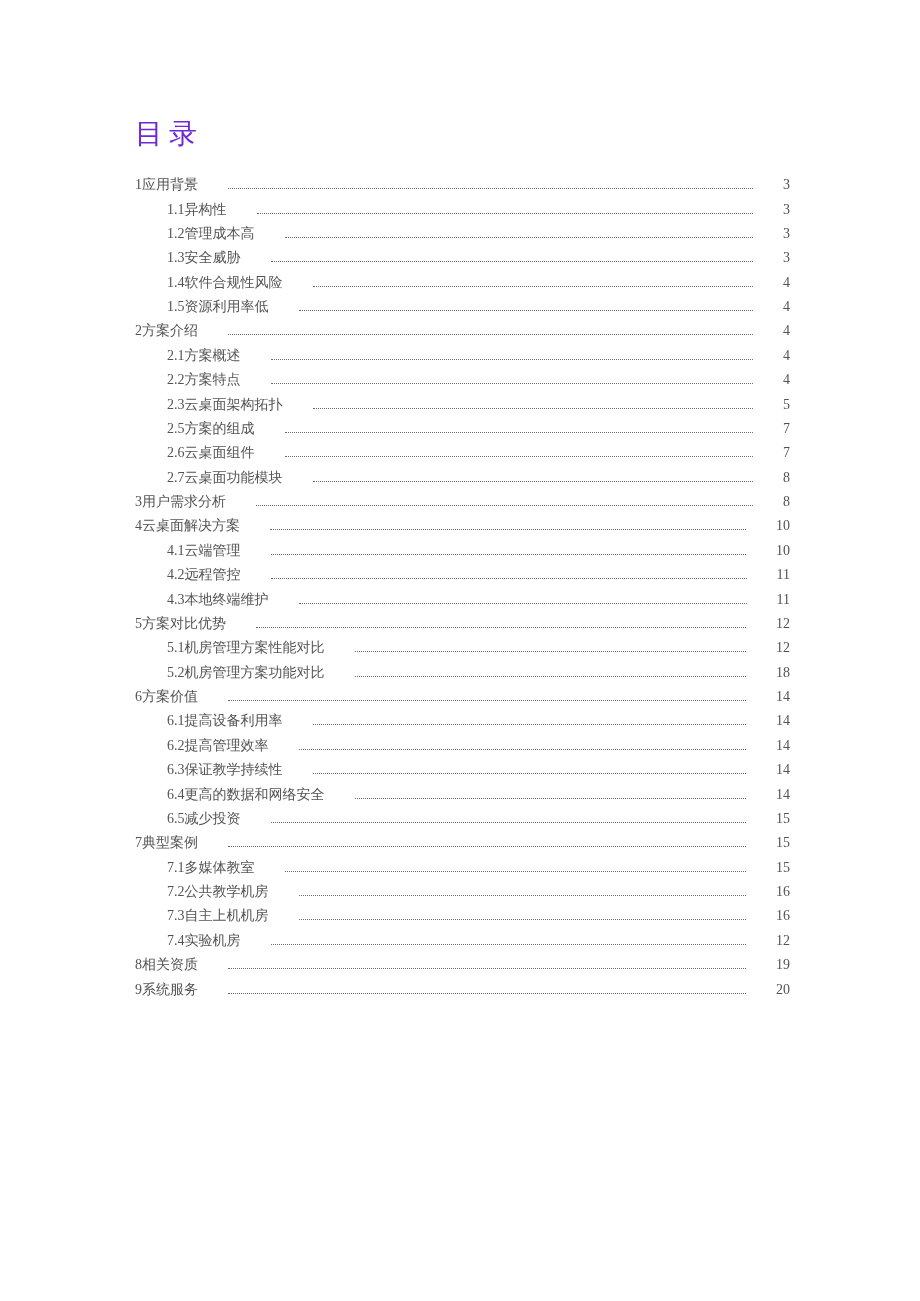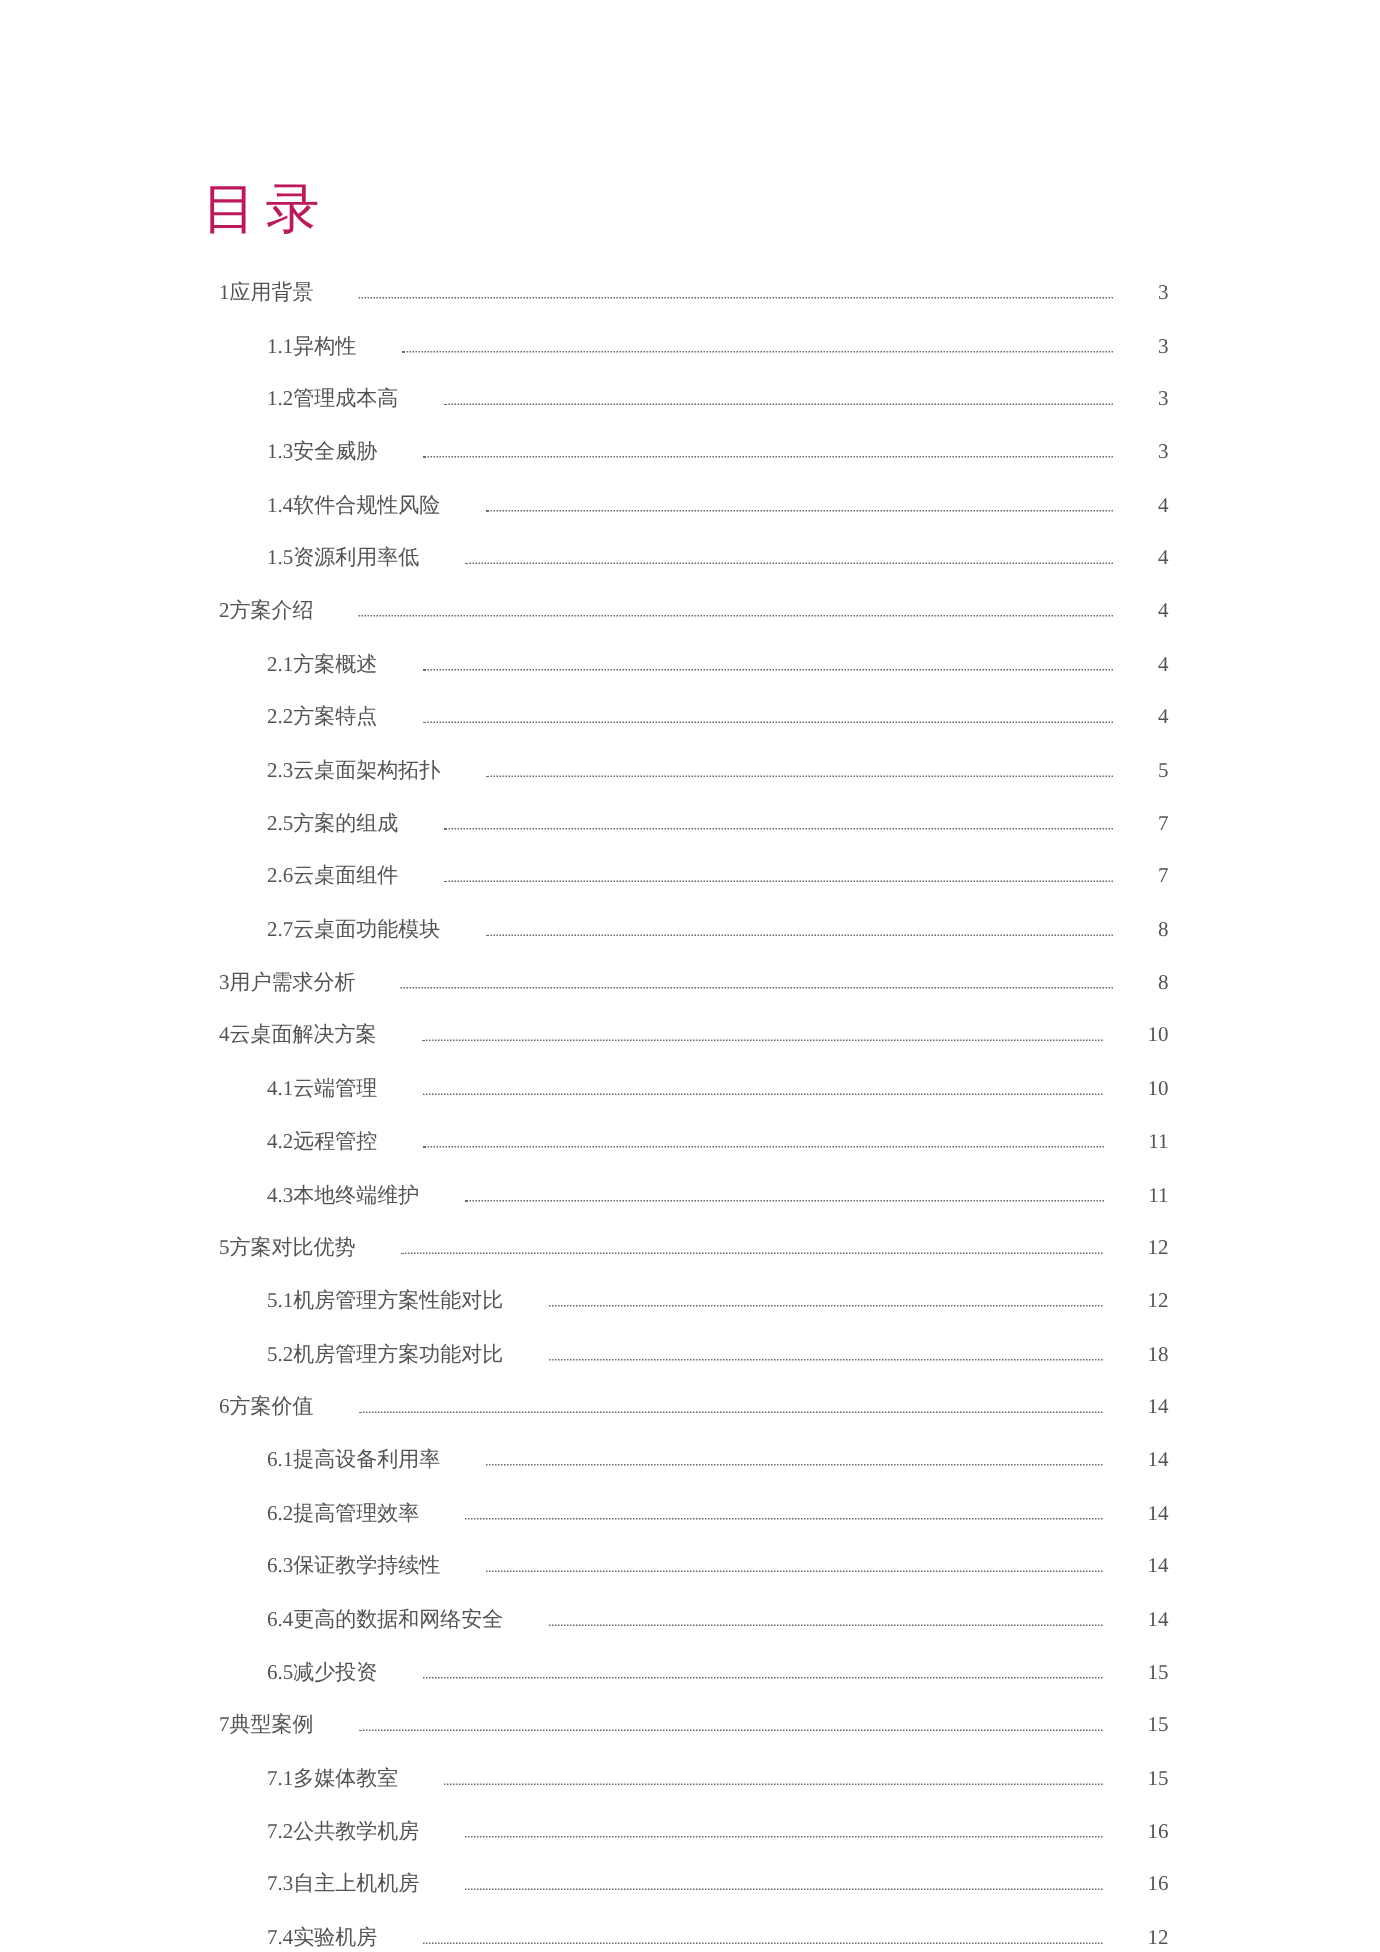--- a/index.html
+++ b/index.html
@@ -6,37 +6,37 @@
       margin: 0;
       padding: 0;
       background: #fff;
       font-family: "SimSun", "宋体", serif;
       width: 920px;
     }
     .page {
       padding: 115px 130px 100px 135px;
     }
     .toc-title {
-      color: #be185d;
-      font-size: 36px;
+      color: #6d28d9;
+      font-size: 28px;
       font-family: "SimSun", "宋体", serif;
       letter-spacing: 6px;
       margin: 0 0 20px 0;
       font-weight: normal;
     }
     .toc {
       font-size: 14px;
       color: #555;
       line-height: 1;
     }
     .toc-row {
       display: flex;
       align-items: baseline;
       white-space: nowrap;
-      margin: 11px;
+      margin: 0;
       padding: 5.2px 0;
       gap: 28px;
     }
     .toc-row.level-1 {
       padding-left: 0;
     }
     .toc-row.level-2 {
       padding-left: 32px;
     }
     .toc-label {
@@ -215,18 +215,23 @@
         <span class="toc-label">7.3自主上机机房</span>
         <span class="toc-dots"></span>
         <span class="toc-page">16</span>
       </div>
       <div class="toc-row level-2">
         <span class="toc-label">7.4实验机房</span>
         <span class="toc-dots"></span>
         <span class="toc-page">12</span>
       </div>
       <div class="toc-row level-1">
+        <span class="toc-label">8相关资质</span>
+        <span class="toc-dots"></span>
+        <span class="toc-page">19</span>
+      </div>
+      <div class="toc-row level-1">
         <span class="toc-label">9系统服务</span>
         <span class="toc-dots"></span>
         <span class="toc-page">20</span>
       </div>
     </div>
 </div>
 
 </body></html>

